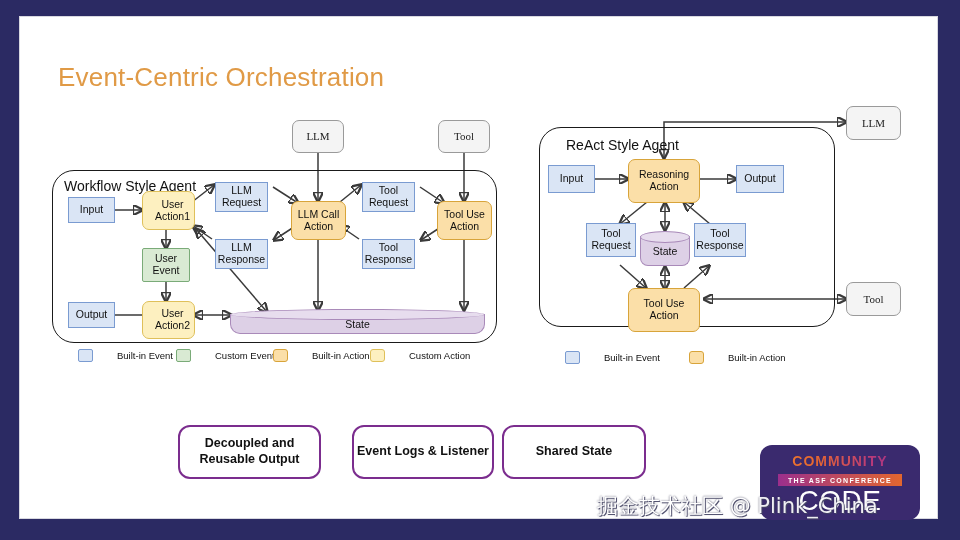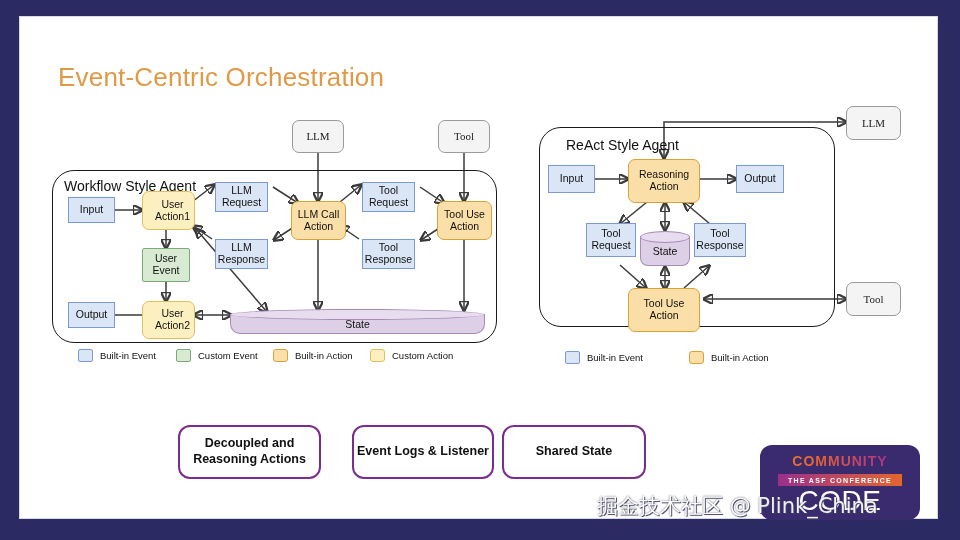--- a/index.html
+++ b/index.html
@@ -61,21 +61,21 @@
   svg.wires{position:absolute;left:0;top:0;width:917px;height:501px;overflow:visible;pointer-events:none;}
   svg.wires path,svg.wires line{stroke:#3a3a3a;stroke-width:1.5px;fill:none;}
 
   
   .legend{position:absolute;display:flex;align-items:center;gap:7px;}
   .legend .sw{width:15px;height:13px;box-sizing:border-box;}
   .legend .sw.ev{background:#dae5f5;border:1px solid #7a9bd1;border-radius:2px;}
   .legend .sw.cev{background:#d9ead3;border:1px solid #7aab78;border-radius:2px;}
   .legend .sw.act{background:#fbdfa8;border:1px solid #d8a43a;border-radius:3px;}
   .legend .sw.cact{background:#fdf0c0;border:1px solid #dfc05a;border-radius:3px;}
-  .legend .lt{font-size:9.5px;color:#111;white-space:nowrap;}
+  .legend .lt{font-size:9.5px;color:#111;white-space:nowrap;margin-left:17px;}
 
   
   .pill{
     position:absolute;box-sizing:border-box;
     border:2.2px solid #7b2d8e;border-radius:12px;background:#fff;
     display:flex;align-items:center;justify-content:center;text-align:center;
     font-size:12.5px;font-weight:bold;color:#111;line-height:1.25;
   }
 
   
@@ -249,21 +249,21 @@
 
   <div class="legend" style="left:545px;top:334px;">
     <span class="sw ev"></span>
     <span class="lt">Built-in Event</span>
   </div>
   <div class="legend" style="left:669px;top:334px;">
     <span class="sw act"></span>
     <span class="lt">Built-in Action</span>
   </div>
 
-  <div class="pill" style="left:158px;top:408px;width:143px;height:54px;">Decoupled and Reasoning Actions</div>
+  <div class="pill" style="left:158px;top:408px;width:143px;height:54px;">Decoupled and Reusable Output</div>
   <div class="pill" style="left:332px;top:408px;width:142px;height:54px;">Event Logs &amp; Listener</div>
   <div class="pill" style="left:482px;top:408px;width:144px;height:54px;">Shared State</div>
 
   <div id="logo">
     <div class="community">COMMUNITY</div>
     <div class="asfbar">
       <span>THE ASF CONFERENCE</span>
     </div>
     <div class="code">CODE</div>
   </div>

